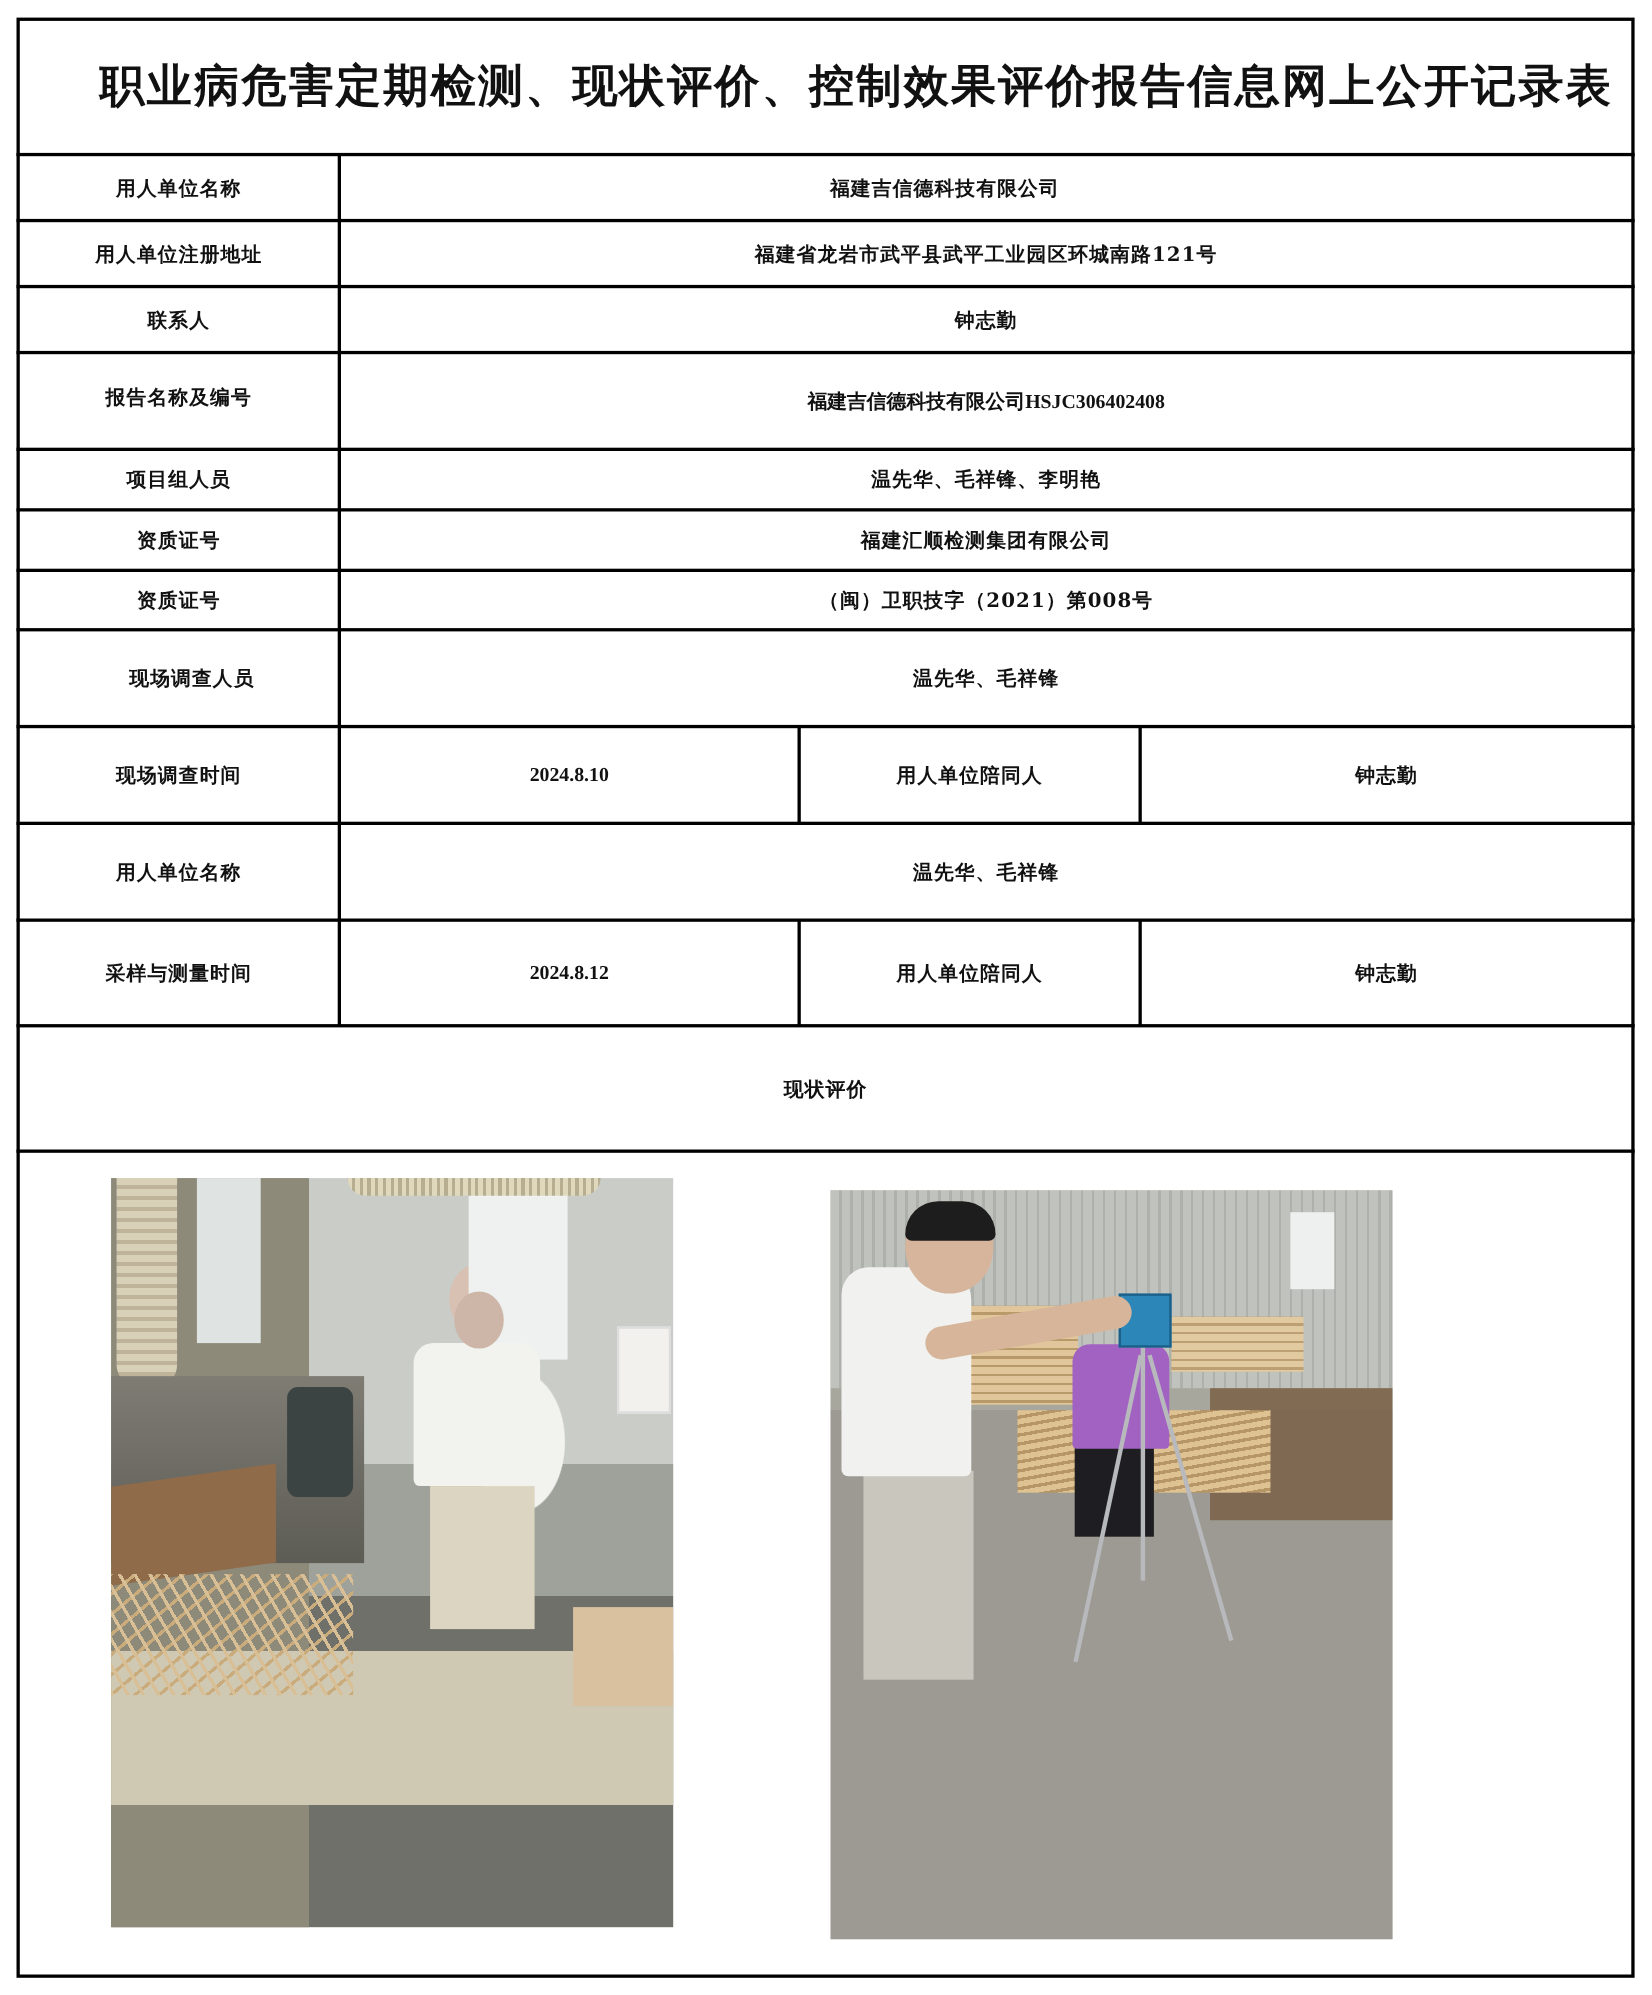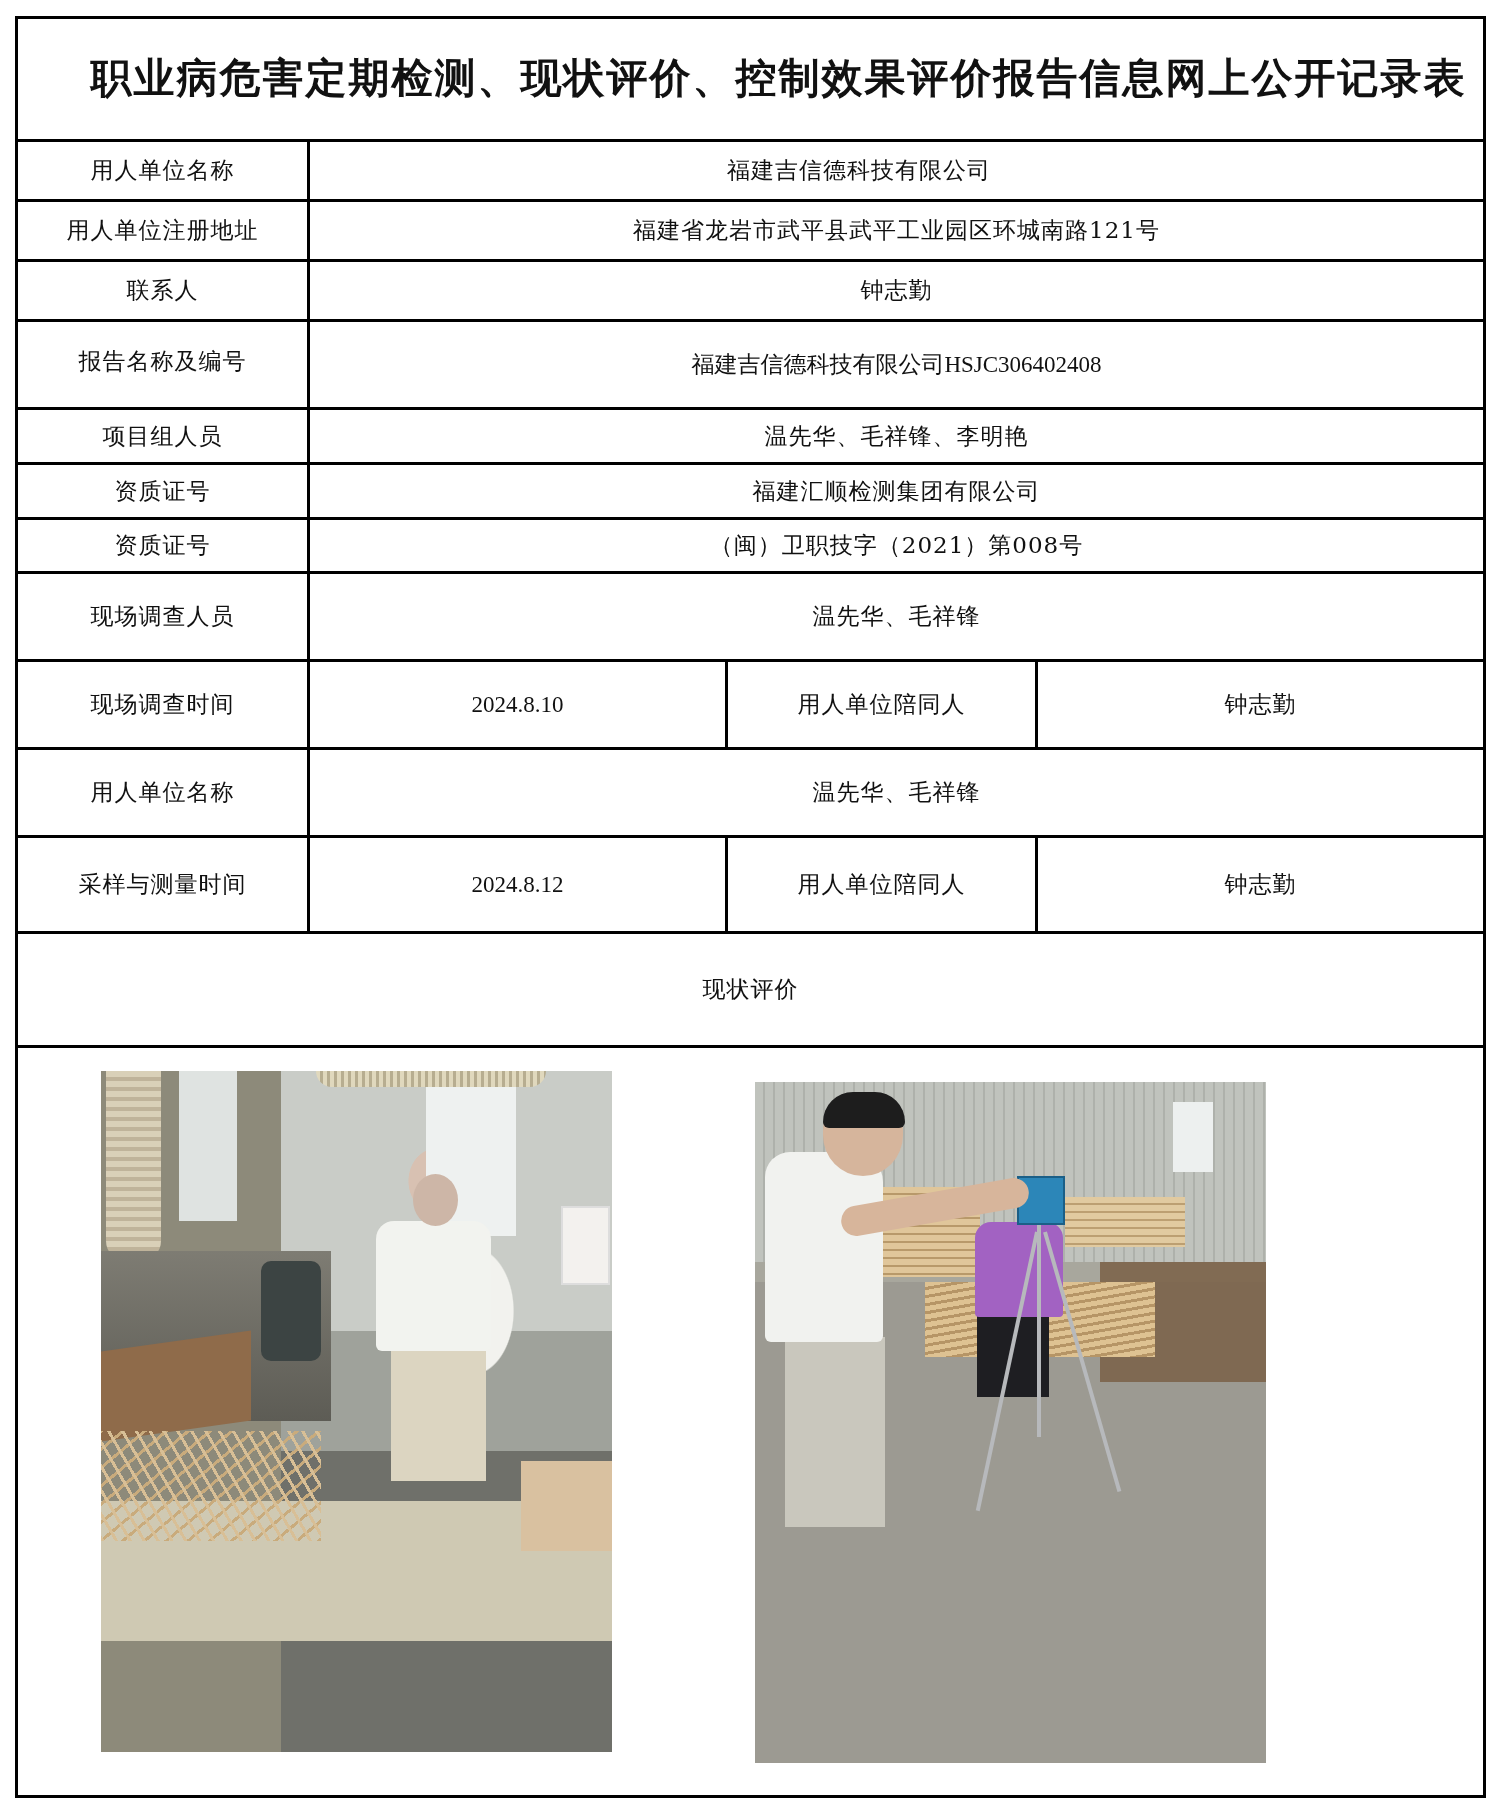--- a/index.html
+++ b/index.html
@@ -8,21 +8,21 @@
       font-family: "DejaVu Serif", "Liberation Serif", serif; color: #111;
     }
     .table {
       position: absolute; left: 15px; top: 16px; width: 1471px; height: 1782px;
       border: 3px solid #000; box-sizing: border-box;
     }
     .hline { position: absolute; left: 15px; width: 1471px; height: 3px; background: #000; }
     .vline { position: absolute; width: 3px; background: #000; }
     .cell {
       position: absolute; display: flex; align-items: center; justify-content: center;
-      font-size: 23px; white-space: nowrap; letter-spacing: 1px;
+      font-size: 18px; white-space: nowrap; letter-spacing: 1px; font-weight: bold;
     }
     .title {
       position: absolute; left: 15px; top: 16px; width: 1471px; height: 124px;
       display: flex; align-items: center; justify-content: center;
       font-size: 41px; font-weight: bold; letter-spacing: 2px; padding-left: 28px;
     }
     .mono { font-family: "Liberation Serif", "DejaVu Serif", serif; letter-spacing: 0; }
     .photo { position: absolute; overflow: hidden; }
     
     .photo1 {
@@ -98,21 +98,21 @@
 
 <div class="title">职业病危害定期检测、现状评价、控制效果评价报告信息网上公开记录表</div>
 
 <div class="cell" style="left:18px; top:142px; width:289px; height:57px">用人单位名称</div>
 <div class="cell" style="left:18px; top:202px; width:289px; height:57px">用人单位注册地址</div>
 <div class="cell" style="left:18px; top:262px; width:289px; height:57px">联系人</div>
 <div class="cell" style="left:18px; top:322px; width:289px; height:78px">报告名称及编号</div>
 <div class="cell" style="left:18px; top:410px; width:289px; height:52px">项目组人员</div>
 <div class="cell" style="left:18px; top:465px; width:289px; height:52px">资质证号</div>
 <div class="cell" style="left:18px; top:520px; width:289px; height:51px">资质证号</div>
-<div class="cell" style="left:2px; top:574px; width:321px; height:85px">现场调查人员</div>
+<div class="cell" style="left:14px; top:574px; width:321px; height:85px">现场调查人员</div>
 <div class="cell" style="left:18px; top:662px; width:289px; height:85px">现场调查时间</div>
 <div class="cell" style="left:18px; top:750px; width:289px; height:85px">用人单位名称</div>
 <div class="cell" style="left:18px; top:838px; width:289px; height:93px">采样与测量时间</div>
 
 <div class="cell" style="left:310px; top:142px; width:1098px; height:57px">福建吉信德科技有限公司</div>
 <div class="cell" style="left:310px; top:202px; width:1173px; height:57px">福建省龙岩市武平县武平工业园区环城南路121号</div>
 <div class="cell" style="left:310px; top:262px; width:1173px; height:57px">钟志勤</div>
 <div class="cell mono" style="left:310px; top:322px; width:1173px; height:85px">福建吉信德科技有限公司HSJC306402408</div>
 <div class="cell" style="left:310px; top:410px; width:1173px; height:52px">温先华、毛祥锋、李明艳</div>
 <div class="cell" style="left:310px; top:465px; width:1173px; height:52px">福建汇顺检测集团有限公司</div>

